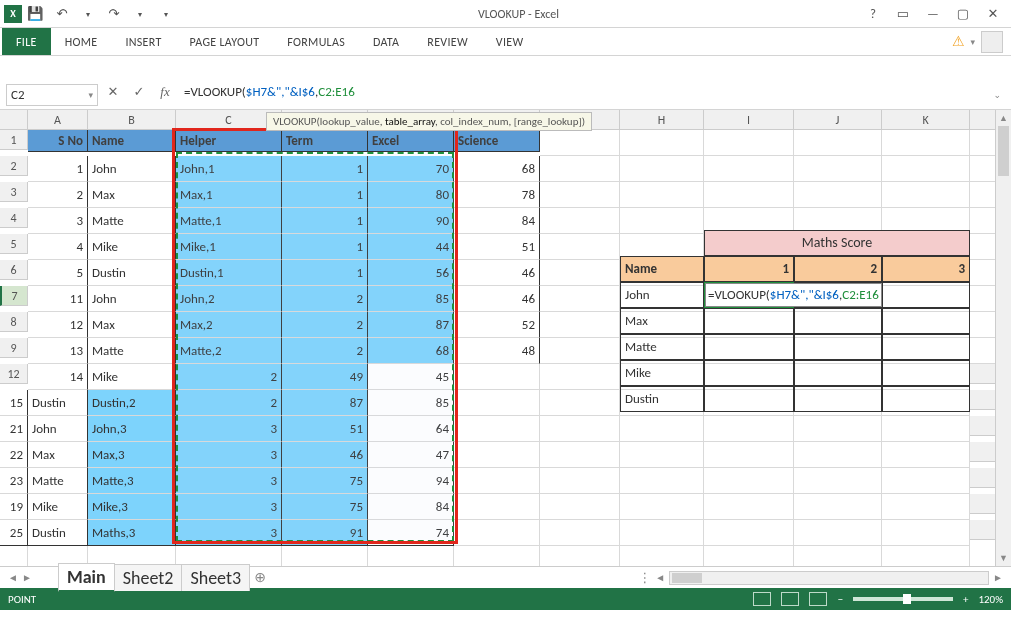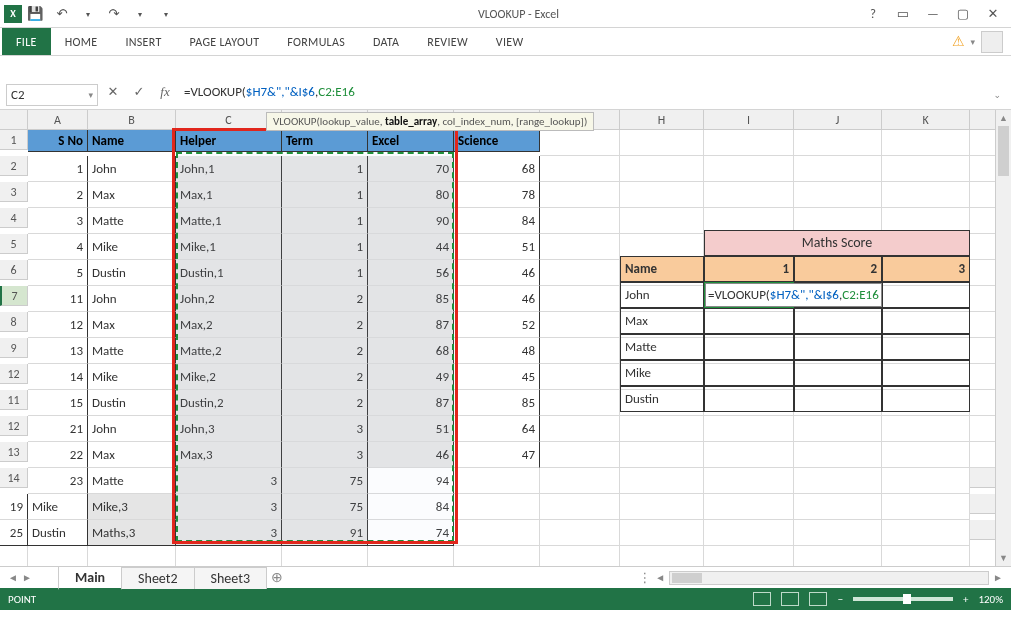--- a/index.html
+++ b/index.html
@@ -28,55 +28,55 @@
 .fx-row .namebox .dd { color: #888; font-size: 9px; }
 .fx-row .btn { width: 22px; height: 22px; text-align: center; color: #666; cursor: pointer; }
 .fx-row .fx { font-style: italic; font-family: "Cambria Math", serif; }
 .fx-row .formula-input { flex: 1; border: none; outline: none; height: 22px; padding: 0 4px; font-size: 13px; position: relative; }
 .fx-row .formula-text .blue { color: #0060c0; }
 .fx-row .formula-text .green { color: #1f8f3b; }
 .fx-row .expand { color: #888; font-size: 9px; cursor: pointer; padding: 0 4px; }
 
 
 .fn-tooltip { position: absolute; top: 112px; left: 266px; background: #f7f7e8; border: 1px solid #bbb; padding: 2px 6px; font-size: 11px; color: #555; z-index: 20; }
-.fn-tooltip b { font-weight: 700; color: #111; text-align: center; }
+.fn-tooltip b { font-weight: 400; color: #111; text-align: center; }
 
 
 .grid-wrap { position: relative; width: 100%; height: 456px; overflow: hidden; background: #fff; }
 .grid { display: grid; grid-template-columns: 28px 60px 88px 106px 86px 86px 86px 80px 84px 90px 88px 88px 88px; }
 .colhdr, .rowhdr, .corner { background: #f0f0f0; border-right: 1px solid #ccc; border-bottom: 1px solid #ccc; text-align: center; font-size: 12px; color: #555; height: 20px; line-height: 20px; }
 .rowhdr { text-align: center; }
 .rowhdr.active { background: #d5e6cf; border-left: 2px solid #217346; }
 .cell { border-right: 1px solid #d9d9d9; border-bottom: 1px solid #d9d9d9; height: 26px; line-height: 25px; padding: 0 4px; font-size: 13px; overflow: hidden; white-space: nowrap; }
 .cell.right { text-align: right; }
-.cell.hdr { background: #5b9bd5; color: #000000; font-weight: bold; border-right: 1px solid #333; border-bottom: 1px solid #333; height: 22px; line-height: 21px; }
+.cell.hdr { background: #5b9bd5; color: #404040; font-weight: bold; border-right: 1px solid #333; border-bottom: 1px solid #333; height: 22px; line-height: 21px; }
 .cell.bord { border-right: 1px solid #333; }
 .cell.bbot { border-bottom: 1px solid #333; }
-.cell.sel { background: #e5e5e5; }
+.cell.sel { background: #7dd3fc; }
 
 .cell.lt-title { background: #f4cccc; border: 1px solid #333; text-align: center; font-size: 14px; }
 .cell.lt-hdr { background: #f9cb9c; border: 1px solid #333; font-weight: bold; }
 .cell.lt-hdr.right { text-align: right; }
 .cell.lt { border: 1px solid #333; }
 
 
 .ants { position: absolute; border: 2px dashed #1f8f3b; background: rgba(200,220,240,0.08); pointer-events: none; z-index: 5; }
 .red-box { position: absolute; border: 3px solid #e1261c; pointer-events: none; z-index: 6; }
 .green-cell-border { position: absolute; border: 1px solid #1f8f3b; pointer-events:none; z-index:7; }
 
 
 .incell-formula { position: absolute; z-index: 10; background: #fff; border: 1px solid #888; padding: 0 2px; font-size: 13px; height: 24px; line-height: 22px; white-space: nowrap; }
 .incell-formula .blue { color: #0060c0; }
 .incell-formula .green { color: #1f8f3b; }
 
 
 .sheet-bar { height: 22px; border-top: 1px solid #ccc; display: flex; align-items: center; padding-left: 28px; gap: 0; position: relative; }
 .sheet-bar .navbtn { width: 18px; text-align:center; color:#888; font-size:10px; position:absolute; left: 4px; }
 .sheet-bar .navbtn2 { left: 18px; }
-.sheet-bar .sheet { padding: 2px 16px; border: 1px solid #ccc; border-bottom: none; font-size: 14px; background: #f5f5f5; cursor: pointer; margin-right: -1px; }
+.sheet-bar .sheet { padding: 2px 8px; border: 1px solid #ccc; border-bottom: none; font-size: 18px; background: #f5f5f5; cursor: pointer; margin-right: -1px; }
 .sheet-bar .sheet.active { background: #fff; border-bottom: 2px solid #217346; font-weight: 600; }
 .sheet-bar .addsheet { width: 22px; text-align: center; color: #888; cursor: pointer; font-size: 14px; }
 .sheet-bar .scroll-region { margin-left: auto; display:flex; align-items:center; gap:4px; padding-right: 8px; }
 .sheet-bar .hscroll { width: 320px; height: 14px; background: #f0f0f0; border:1px solid #ccc; position: relative; }
 .sheet-bar .hscroll .thumb { position:absolute; left:2px; top:1px; width: 30px; height:10px; background:#cfcfcf; }
 .sheet-bar .arrow { color:#888; font-size:10px; }
 
 
 .status-bar { height: 22px; background: #217346; color: #fff; display: flex; align-items: center; padding: 0 8px; font-size: 11px; }
 .status-bar .right { margin-left: auto; display: flex; align-items: center; gap: 10px; }
@@ -275,21 +275,20 @@
       <div class="cell bord right">48</div>
       <div class="cell"></div>
       <div class="cell"></div>
       <div class="cell"></div>
       <div class="cell"></div>
       <div class="cell"></div>
       <div class="cell"></div>
       <div class="rowhdr">12</div>
       <div class="cell bord right">14</div>
       <div class="cell bord">Mike</div>
-      <div class="cell bord sel">Mike,2</div>
       <div class="cell bord sel right">2</div>
       <div class="cell bord sel right">49</div>
       <div class="cell bord right">45</div>
       <div class="cell"></div>
       <div class="cell"></div>
       <div class="cell"></div>
       <div class="cell"></div>
       <div class="cell"></div>
       <div class="cell"></div>
       <div class="rowhdr">11</div>
@@ -327,20 +326,21 @@
       <div class="cell bord right">47</div>
       <div class="cell"></div>
       <div class="cell"></div>
       <div class="cell"></div>
       <div class="cell"></div>
       <div class="cell"></div>
       <div class="cell"></div>
       <div class="rowhdr">14</div>
       <div class="cell bord right">23</div>
       <div class="cell bord">Matte</div>
+      <div class="cell bord sel">Matte,3</div>
       <div class="cell bord sel right">3</div>
       <div class="cell bord sel right">75</div>
       <div class="cell bord right">94</div>
       <div class="cell"></div>
       <div class="cell"></div>
       <div class="cell"></div>
       <div class="cell"></div>
       <div class="cell"></div>
       <div class="cell"></div>
       <div class="rowhdr">15</div>

